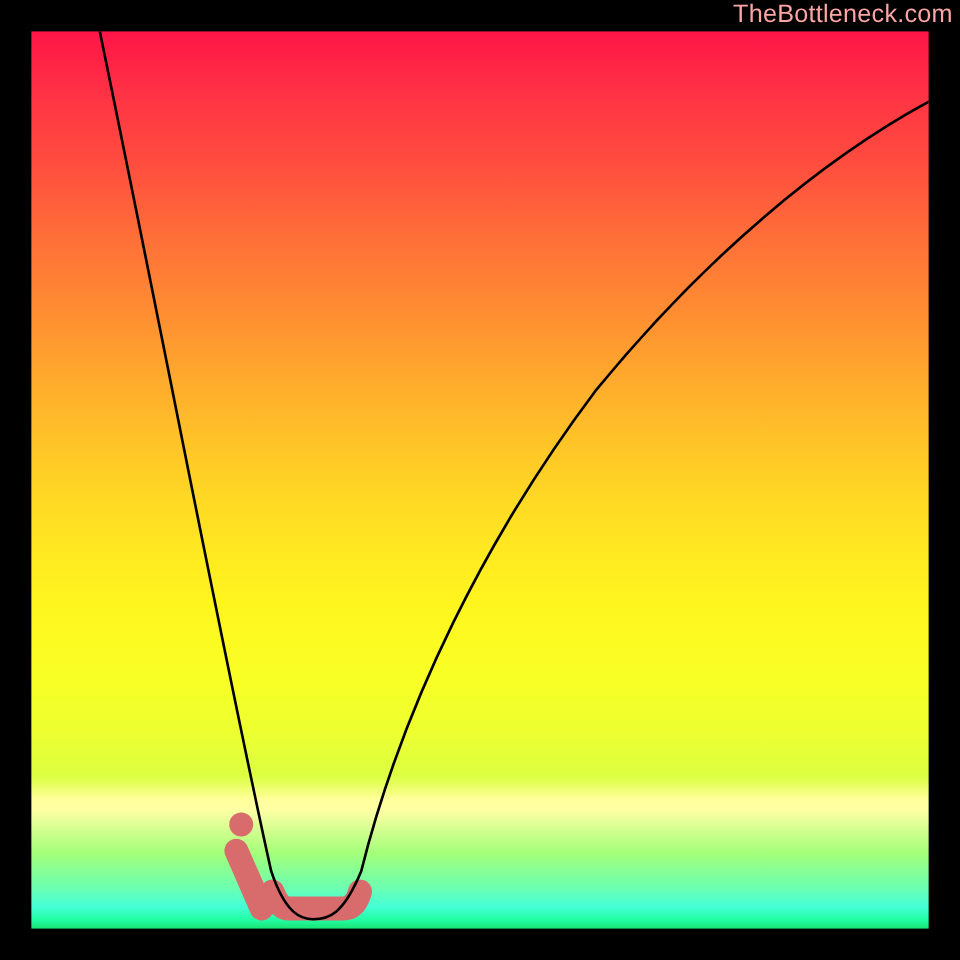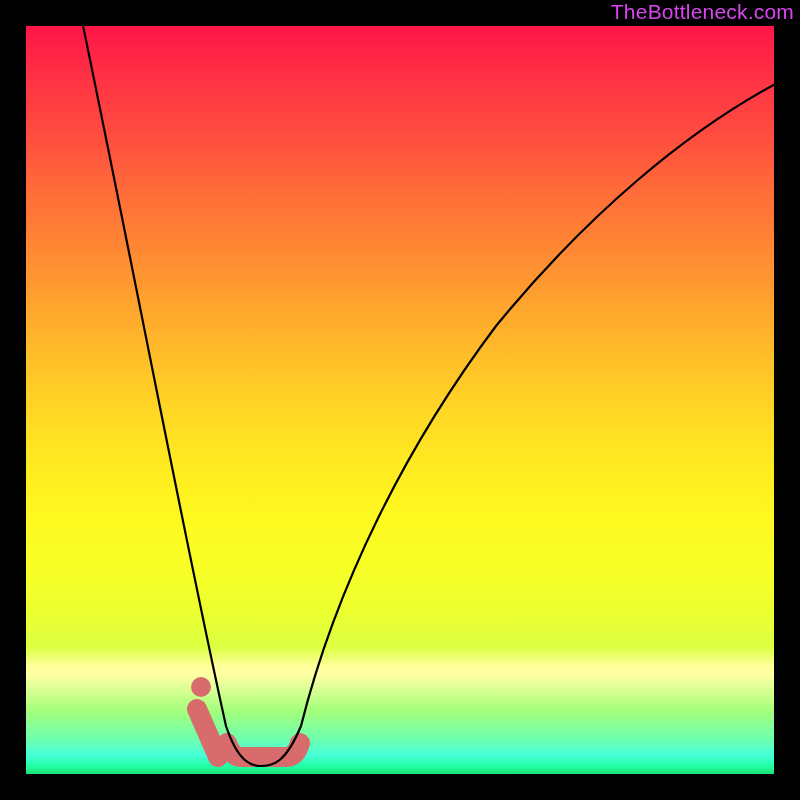--- a/index.html
+++ b/index.html
@@ -44,21 +44,21 @@
       rgb(34, 254, 163)  99.0%,
       rgb(26, 226, 115)  100%
     );
   }
   .watermark {
     position: absolute;
     top: 0;
     right: 6px;
     font-family: Arial, Helvetica, sans-serif;
     font-size: 21px;
-    color: #d946ef;
+    color: #fca5a5;
     letter-spacing: 0.2px;
     user-select: none;
   }
   svg.overlay {
     position: absolute;
     inset: 0;
   }
   .curve {
     fill: none;
     stroke: #000000;

